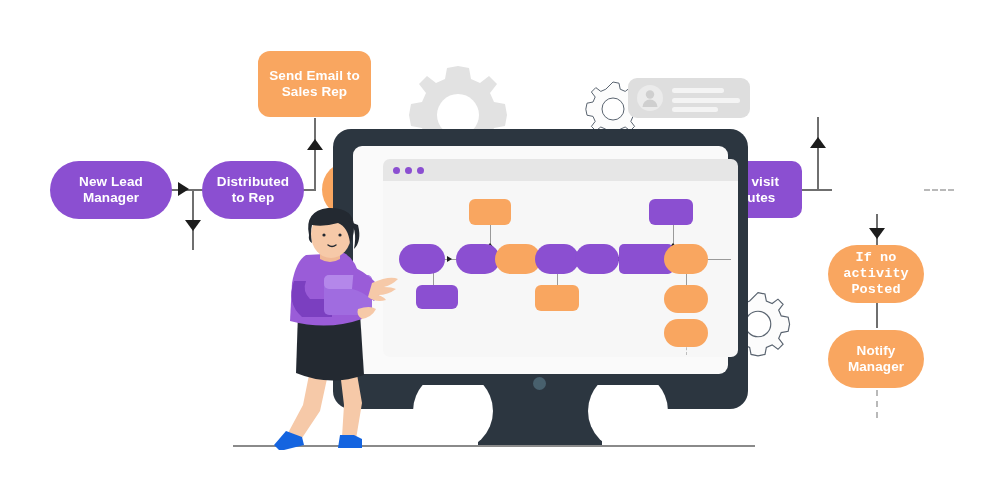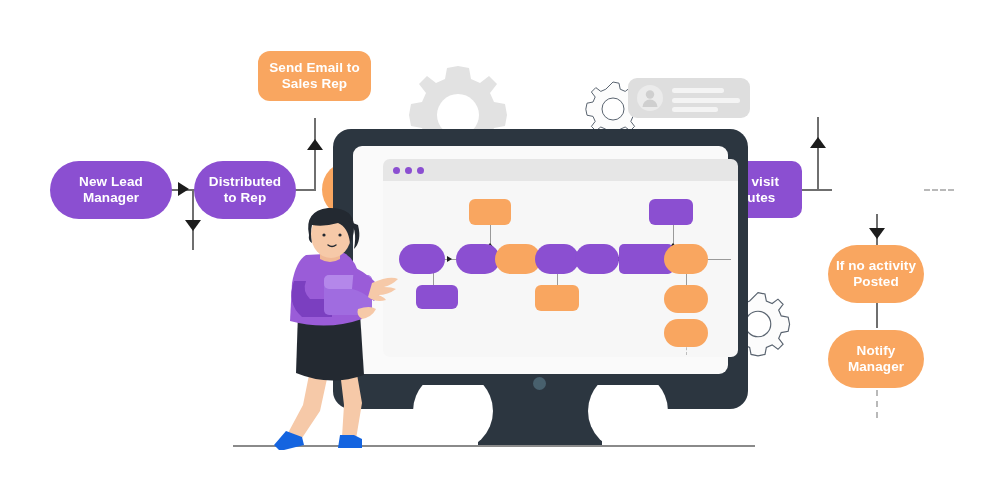--- a/index.html
+++ b/index.html
@@ -233,35 +233,35 @@
 
     <path d="M114 78 Q132 70 140 74 Q134 80 126 82 Q134 82 138 84 Q130 90 120 90 Q126 92 128 95 Q118 98 110 92 Z" fill="#f6c9a8"></path>
     <path d="M100 104 Q112 100 118 104 Q114 112 104 114 Q98 110 100 104Z" fill="#f6c9a8"></path>
   </svg>
 
   <div class="node purple pill" style="left:50px;top:161px;width:122px;height:58px;">
     <span style="white-space:pre-line;">New Lead
 Manager</span>
   </div>
 
-  <div class="node purple pill" style="left:194px;top:161px;width:102px;height:58px;">
+  <div class="node purple pill" style="left:202px;top:161px;width:102px;height:58px;">
     <span style="white-space:pre-line;">Distributed
 to Rep</span>
   </div>
 
 
-  <div class="node orange rr" style="left:258px;top:51px;width:113px;height:50px;">
+  <div class="node orange rr" style="left:258px;top:51px;width:113px;height:66px;">
     <span style="white-space:pre-line;">Send Email to
 Sales Rep</span>
   </div>
 
 
 
   <div class="node orange pill" style="left:828px;top:245px;width:96px;height:58px;">
-    <span style="white-space:pre-line;">If no activity
+    <span style="white-space:pre-line;font-family:Liberation Mono, monospace;">If no activity
 Posted</span>
   </div>
 
   <div class="node orange pill" style="left:828px;top:330px;width:96px;height:58px;">
     <span style="white-space:pre-line;">Notify
 Manager</span>
   </div>
 
 </div>
 

